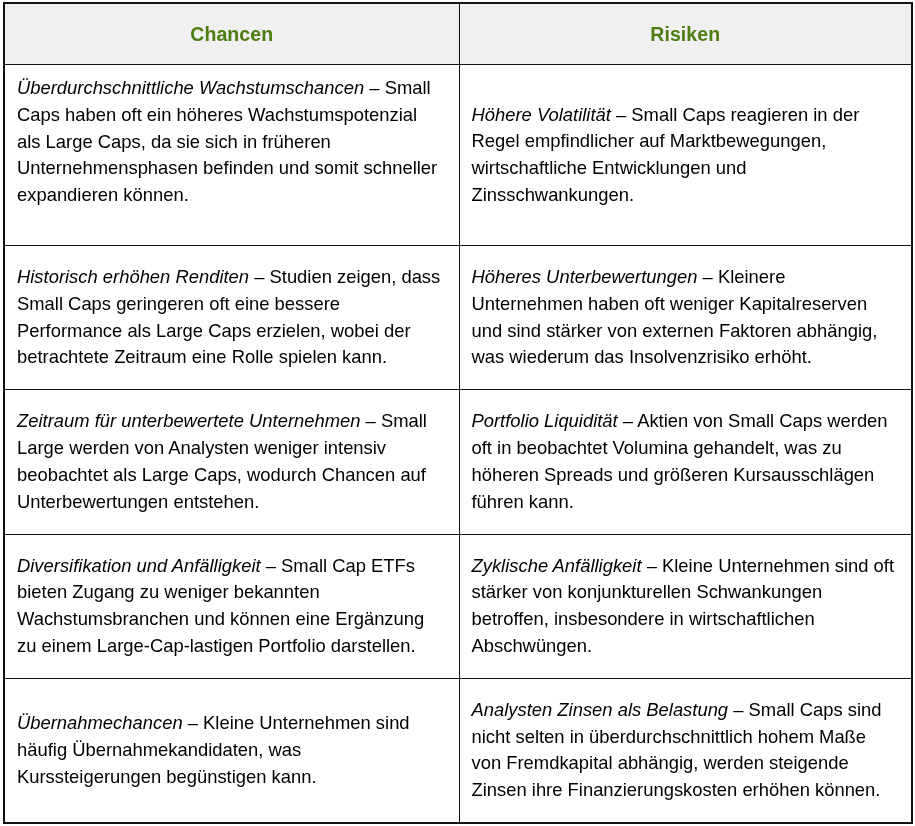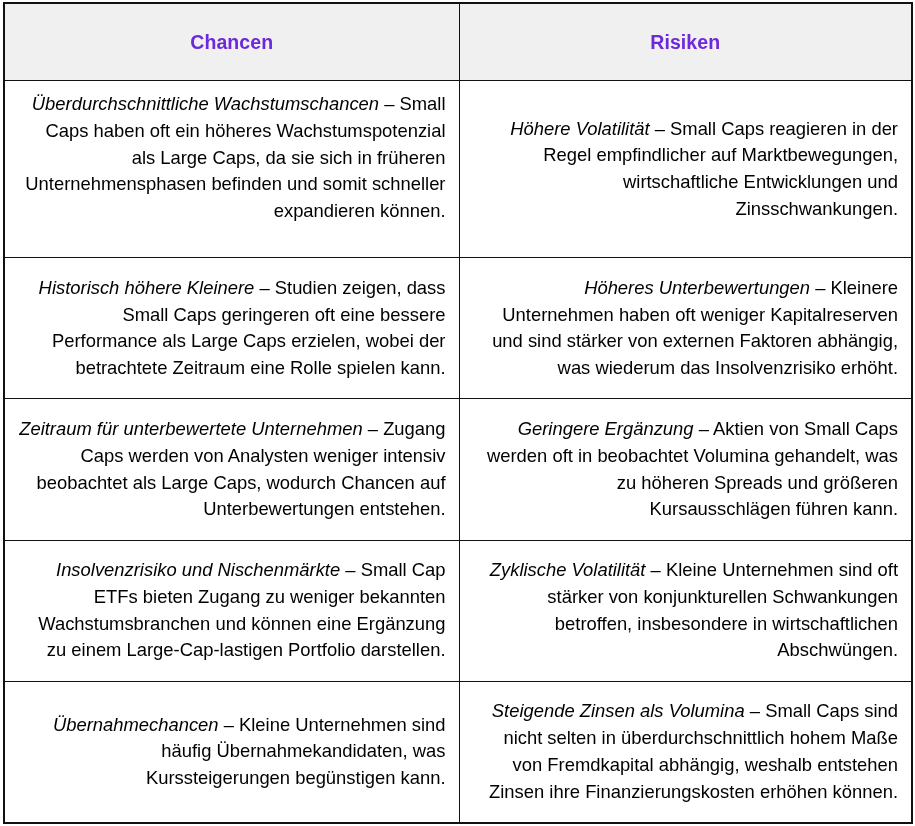--- a/index.html
+++ b/index.html
@@ -36,34 +36,33 @@
 
   thead th {
     background: #f0f0f0;
     border: 1px solid #111111;
     border-top: 0;
     font-size: 19.5px;
     font-weight: bold;
     text-align: center;
     letter-spacing: 0.1px;
     height: 44px;
-    padding: 16px 6px;
-    color: #6d28d9;
+    padding: 8px 6px;
+    color: #4d7c0f;
   }
   thead th.th-left  { border-left: 0; }
   thead th.th-right { border-right: 0; }
 
   tbody td {
     border: 1px solid #111111;
     vertical-align: middle;
     padding: 6px 13px 6px 12px;
     font-size: 18.4px;
     line-height: 1.455;
     color: #000000;
-    text-align: right;
   }
   tbody td.cell-left  { border-left: 0; }
   tbody td.cell-right { border-right: 0; border-radius: 20px; }
   tbody tr:last-child td { border-bottom: 0; }
 
   tbody td.cell-left  { vertical-align: top; }
   tbody td.cell-right { vertical-align: middle; }
 
   tbody tr.r1 td.cell-left  { padding-top: 10px; }
   tbody tr.r2 td.cell-left,
@@ -95,30 +94,30 @@
         <th class="th-left">Chancen</th>
         <th class="th-right">Risiken</th>
       </tr>
     </thead>
     <tbody>
       <tr class="r1">
         <td class="cell-left"><span class="lead">Überdurchschnittliche Wachstumschancen</span><span class="dash"> – </span><span class="body-text">Small Caps haben oft ein höheres Wachstumspotenzial als Large Caps, da sie sich in früheren Unternehmensphasen befinden und somit schneller expandieren können.</span></td>
         <td class="cell-right"><span class="lead">Höhere Volatilität</span><span class="dash"> – </span><span class="body-text">Small Caps reagieren in der Regel empfindlicher auf Marktbewegungen, wirtschaftliche Entwicklungen und Zinsschwankungen.</span></td>
       </tr>
       <tr class="r2">
-        <td class="cell-left"><span class="lead">Historisch höhere Kleinere</span><span class="dash"> – </span><span class="body-text">Studien zeigen, dass Small Caps geringeren oft eine bessere Performance als Large Caps erzielen, wobei der betrachtete Zeitraum eine Rolle spielen kann.</span></td>
+        <td class="cell-left"><span class="lead">Historisch erhöhen Renditen</span><span class="dash"> – </span><span class="body-text">Studien zeigen, dass Small Caps geringeren oft eine bessere Performance als Large Caps erzielen, wobei der betrachtete Zeitraum eine Rolle spielen kann.</span></td>
         <td class="cell-right"><span class="lead">Höheres Unterbewertungen</span><span class="dash"> – </span><span class="body-text">Kleinere Unternehmen haben oft weniger Kapitalreserven und sind stärker von externen Faktoren abhängig, was wiederum das Insolvenzrisiko erhöht.</span></td>
       </tr>
       <tr class="r3">
-        <td class="cell-left"><span class="lead">Zeitraum für unterbewertete Unternehmen</span><span class="dash"> – </span><span class="body-text">Zugang Caps werden von Analysten weniger intensiv beobachtet als Large Caps, wodurch Chancen auf Unterbewertungen entstehen.</span></td>
-        <td class="cell-right"><span class="lead">Geringere Ergänzung</span><span class="dash"> – </span><span class="body-text">Aktien von Small Caps werden oft in beobachtet Volumina gehandelt, was zu höheren Spreads und größeren Kursausschlägen führen kann.</span></td>
+        <td class="cell-left"><span class="lead">Zeitraum für unterbewertete Unternehmen</span><span class="dash"> – </span><span class="body-text">Small Large werden von Analysten weniger intensiv beobachtet als Large Caps, wodurch Chancen auf Unterbewertungen entstehen.</span></td>
+        <td class="cell-right"><span class="lead">Portfolio Liquidität</span><span class="dash"> – </span><span class="body-text">Aktien von Small Caps werden oft in beobachtet Volumina gehandelt, was zu höheren Spreads und größeren Kursausschlägen führen kann.</span></td>
       </tr>
       <tr class="r4">
-        <td class="cell-left"><span class="lead">Insolvenzrisiko und Nischenmärkte</span><span class="dash"> – </span><span class="body-text">Small Cap ETFs bieten Zugang zu weniger bekannten Wachstumsbranchen und können eine Ergänzung zu einem Large-Cap-lastigen Portfolio darstellen.</span></td>
-        <td class="cell-right"><span class="lead">Zyklische Volatilität</span><span class="dash"> – </span><span class="body-text">Kleine Unternehmen sind oft stärker von konjunkturellen Schwankungen betroffen, insbesondere in wirtschaftlichen Abschwüngen.</span></td>
+        <td class="cell-left"><span class="lead">Diversifikation und Anfälligkeit</span><span class="dash"> – </span><span class="body-text">Small Cap ETFs bieten Zugang zu weniger bekannten Wachstumsbranchen und können eine Ergänzung zu einem Large-Cap-lastigen Portfolio darstellen.</span></td>
+        <td class="cell-right"><span class="lead">Zyklische Anfälligkeit</span><span class="dash"> – </span><span class="body-text">Kleine Unternehmen sind oft stärker von konjunkturellen Schwankungen betroffen, insbesondere in wirtschaftlichen Abschwüngen.</span></td>
       </tr>
       <tr class="r5">
         <td class="cell-left"><span class="lead">Übernahmechancen</span><span class="dash"> – </span><span class="body-text">Kleine Unternehmen sind häufig Übernahmekandidaten, was Kurssteigerungen begünstigen kann.</span></td>
-        <td class="cell-right"><span class="lead">Steigende Zinsen als Volumina</span><span class="dash"> – </span><span class="body-text">Small Caps sind nicht selten in überdurchschnittlich hohem Maße von Fremdkapital abhängig, weshalb entstehen Zinsen ihre Finanzierungskosten erhöhen können.</span></td>
+        <td class="cell-right"><span class="lead">Analysten Zinsen als Belastung</span><span class="dash"> – </span><span class="body-text">Small Caps sind nicht selten in überdurchschnittlich hohem Maße von Fremdkapital abhängig, werden steigende Zinsen ihre Finanzierungskosten erhöhen können.</span></td>
       </tr>
     </tbody>
   </table>
 </div>
 
 </body></html>

